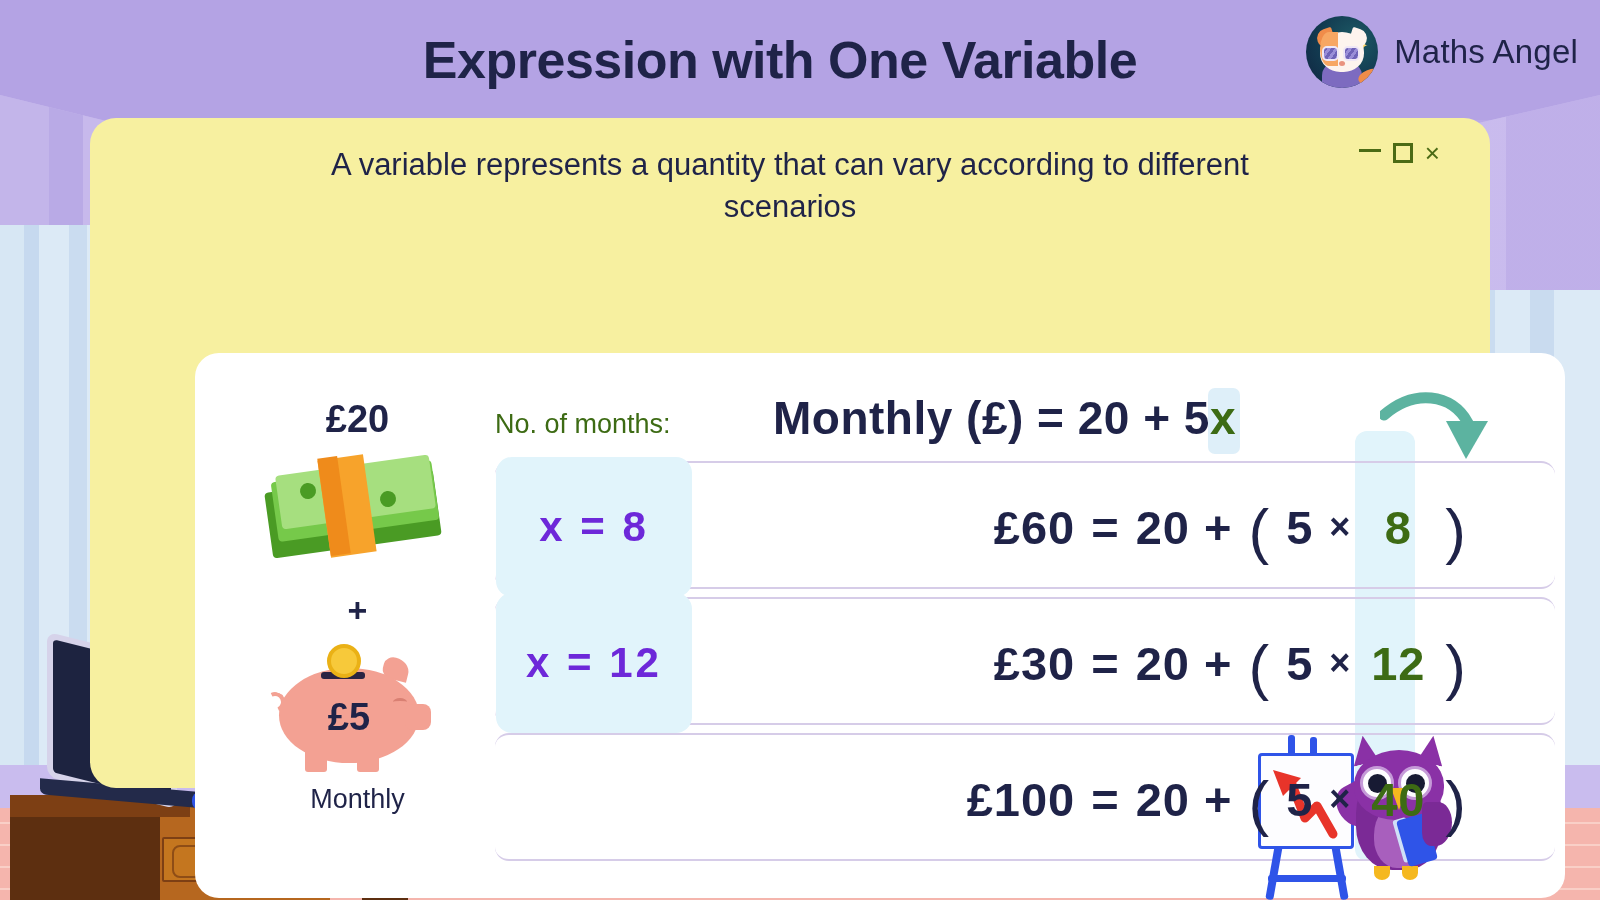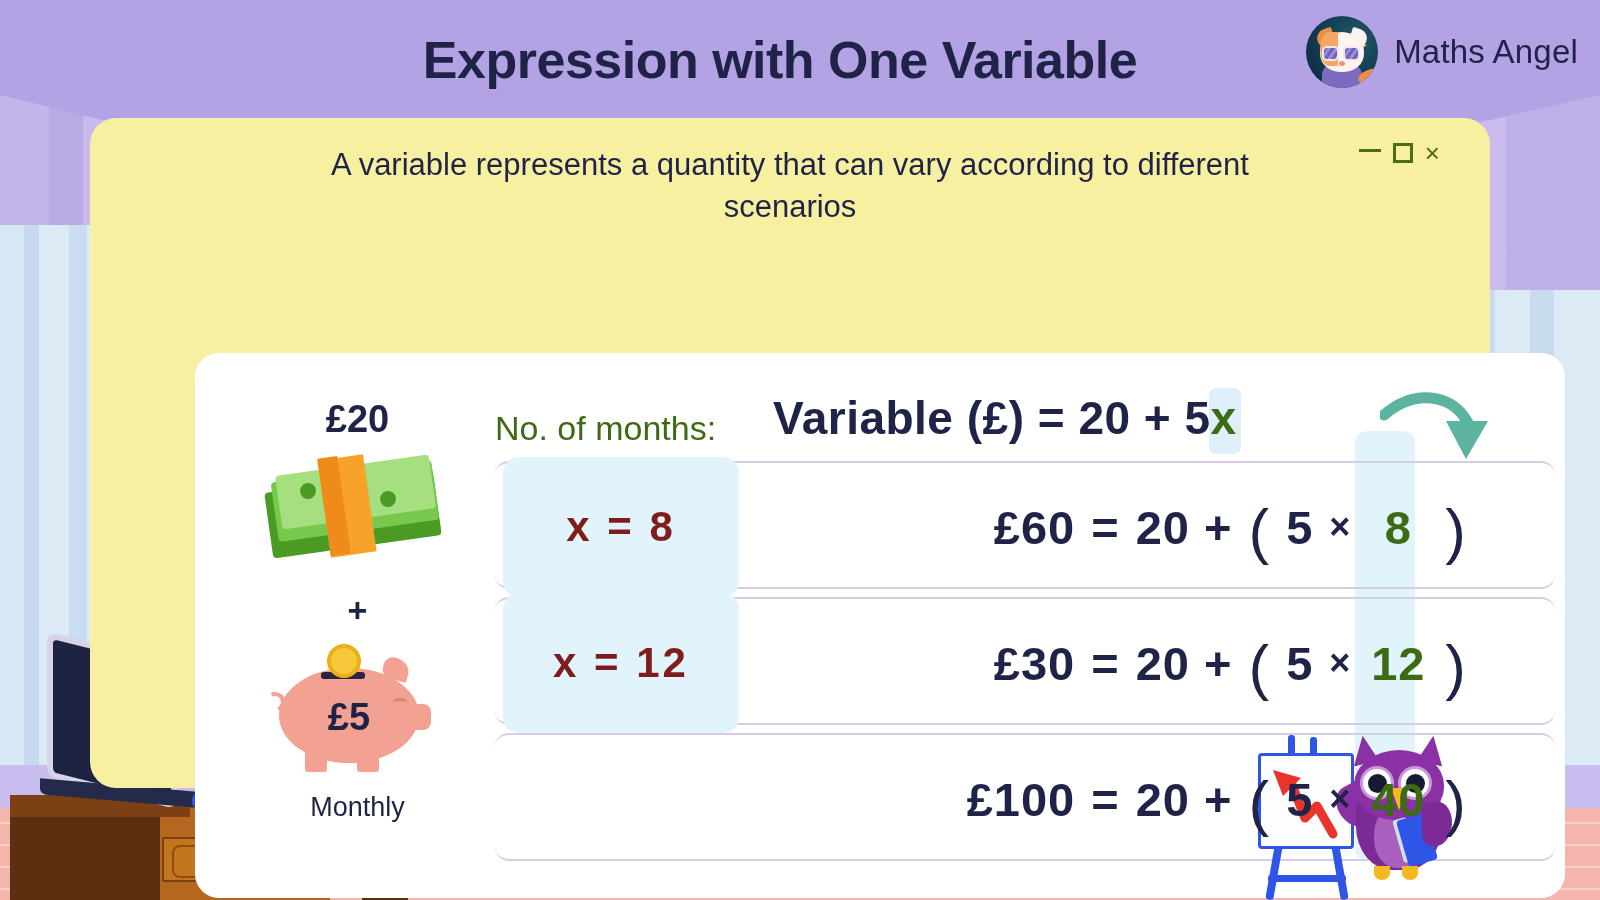--- a/index.html
+++ b/index.html
@@ -180,25 +180,25 @@
   .pig-body { position:absolute; left:14px; top:22px; width:140px; height:95px; background:#f3a193; border-radius:50%; }
   .pig-snout { position:absolute; left:140px; top:58px; width:26px; height:26px; background:#f3a193; border-radius:8px; }
   .pig-ear { position:absolute; left:118px; top:12px; width:26px; height:22px; background:#f3a193; border-radius:40% 60% 0 40%; transform:rotate(14deg); }
   .pig-eye { position:absolute; left:128px; top:52px; width:14px; height:8px; border-top:3px solid #d98073; border-radius:50% 50% 0 0; }
   .pig-tail { position:absolute; left:0px; top:46px; width:20px; height:20px; border:4px solid #f3a193; border-radius:50%; border-left-color:transparent; border-bottom-color:transparent; transform:rotate(20deg); }
   .pig-leg1 { position:absolute; left:40px; top:104px; width:22px; height:22px; background:#f3a193; border-radius:0 0 3px 3px; }
   .pig-leg2 { position:absolute; left:92px; top:104px; width:22px; height:22px; background:#f3a193; border-radius:0 0 3px 3px; }
   .pig-slot { position:absolute; left:56px; top:26px; width:44px; height:7px; background:#2b2343; border-radius:3px; }
   .pig-coin { position:absolute; left:62px; top:-2px; width:34px; height:34px; background:#f7c93a; border:4px solid #eab116; border-radius:50%; }
   .pig-amount { position:absolute; left:14px; top:50px; width:140px; text-align:center; font-size:38px; font-weight:bold; color:#1f2348; }
-  .monthly-label { text-align:center; font-size:27px; color:#1f2348; margin-top:16px; }
+  .monthly-label { text-align:center; font-size:27px; color:#1f2348; margin-top:8px; }
 
   
   #formula-head { position:absolute; left:300px; top:38px; width:1060px; height:70px; }
-  #months-label { position:absolute; left:0; top:18px; font-size:34px; color:#3d6b14; }
+  #months-label { position:absolute; left:0; top:18px; font-size:27px; color:#3d6b14; }
   #main-formula {
     position:absolute; left:278px; top:0; font-size:46px; font-weight:bold;
     color:#1f2348; white-space:nowrap; letter-spacing:.5px;
   }
   .var-x {
     color:#3d6b14; background:#deeff9; border-radius:7px;
     padding:4px 4px 10px 2px; margin-left:-2px;
   }
 
   
@@ -209,24 +209,24 @@
   
   #arrow { position:absolute; left:1185px; top:28px; width:120px; height:80px; }
 
   #rows { position:absolute; left:300px; top:108px; width:1060px; }
   .row {
     position:relative; height:128px; margin-bottom:8px;
     border-top:2px solid #d6cce8; border-bottom:2px solid #d6cce8;
     border-radius:14px;
   }
   .row-chip {
-    position:absolute; left:8px; top:-6px; width:236px; height:140px;
+    position:absolute; left:1px; top:-6px; width:196px; height:140px;
     background:#e1f4fb; border-radius:16px;
     display:flex; align-items:center; justify-content:center;
-    font-size:42px; font-weight:bold; color:#7f1d1d; letter-spacing:3px;
+    font-size:42px; font-weight:bold; color:#6d28d9; letter-spacing:3px;
     z-index:3;
   }
   .row-eq {
     position:absolute; right:88px; top:0; height:128px;
     display:flex; align-items:center; justify-content:flex-end;
     font-size:47px; font-weight:bold; color:#1f2348; white-space:nowrap;
     letter-spacing:1px; z-index:4;
   }
   .row-eq .gap { display:inline-block; width:16px; }
   .row-eq .paren { font-size:62px; font-weight:normal; position:relative; top:3px; }
@@ -369,21 +369,21 @@
         <div class="pig-leg2"></div>
         <div class="pig-slot"></div>
         <div class="pig-coin"></div>
         <div class="pig-amount">£5</div>
       </div>
       <div class="monthly-label">Monthly</div>
     </div>
 
     <div id="formula-head">
       <div id="months-label">No. of months:</div>
-      <div id="main-formula"><span>Variable (£) = </span><span>20 + 5</span><span class="var-x">x</span></div>
+      <div id="main-formula"><span>Monthly (£) = </span><span>20 + 5</span><span class="var-x">x</span></div>
     </div>
 
     <div id="rows">
 
       <div class="row">
         <div class="row-chip">x = 8</div>
         <div class="row-eq">
           <span>£60</span>
             <span class="gap"></span>
             <span>=</span>

